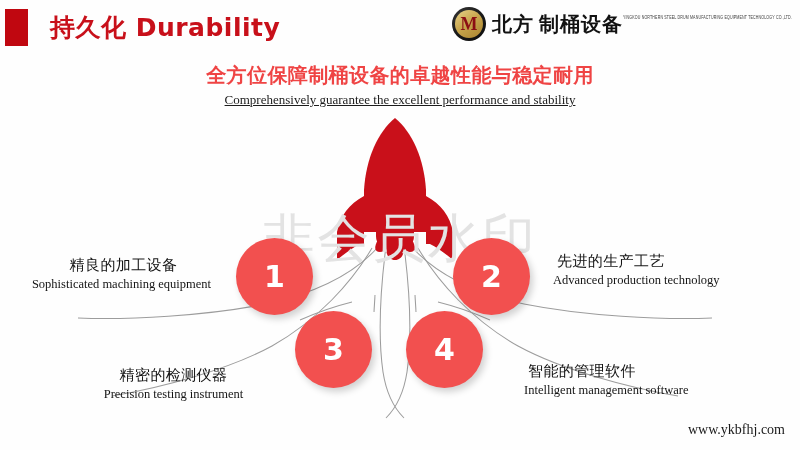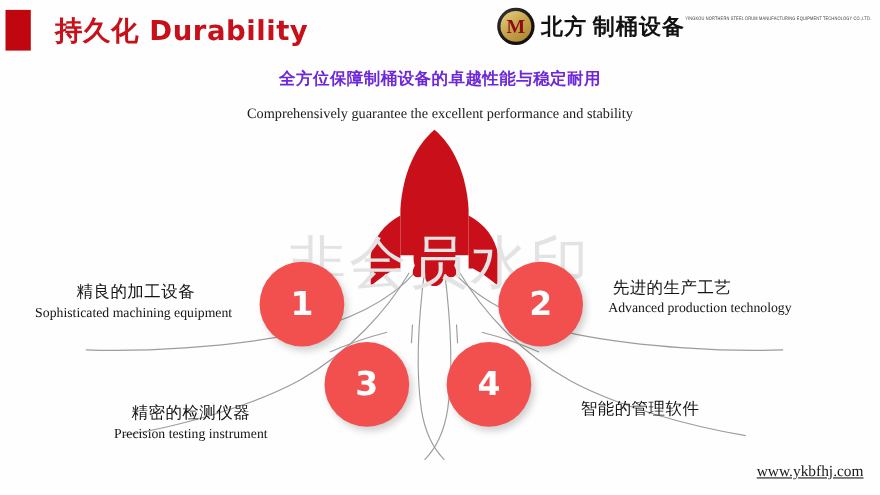--- a/index.html
+++ b/index.html
@@ -110,31 +110,32 @@
   
   .subtitle {
     position: absolute;
     left: 0;
     right: 0;
     top: 62px;
     text-align: center;
     pointer-events: none;
   }
   .subtitle-cn {
-    font-size: 15px;
-    font-weight: bold;
-    color: #6d28d9;
+    font-size: 20px;
+    font-weight: bold;
+    color: #ef4444;
     letter-spacing: 0.4px;
     font-family: "DejaVu Sans", "Liberation Sans", sans-serif;
   }
   .subtitle-en {
-    margin-top: 14px;
+    margin-top: 3px;
     font-size: 13px;
     color: #1c1c1c;
     font-family: "Liberation Serif", "DejaVu Serif", serif;
+    text-decoration: underline;
   }
 
   
   .stage {
     position: absolute;
     left: 0;
     top: 0;
     width: 800px;
     height: 450px;
   }
@@ -199,21 +200,20 @@
   .lbl-4 { left: 524px; top: 362px; text-align: left; }
   .lbl-4 .cn { padding-left: 4px; }
 
   
   .footer-url {
     position: absolute;
     right: 15px;
     bottom: 12px;
     font-size: 14px;
     color: #1a1a1a;
-    text-decoration: underline;
     font-family: "Liberation Serif", "DejaVu Serif", serif;
     text-align: center;
   }
 </style>
 </head>
 <body>
 
 <div class="slide">
 
   <div class="header-bar"></div>
@@ -309,17 +309,18 @@
   <div class="label lbl-1">
     <div class="cn">精良的加工设备</div>
     <div class="en">Sophisticated machining equipment</div>
   </div>
   <div class="label lbl-3">
     <div class="cn">精密的检测仪器</div>
     <div class="en">Precision testing instrument</div>
   </div>
   <div class="label lbl-4">
     <div class="cn">智能的管理软件</div>
+    <div class="en">Intelligent management software</div>
   </div>
 
   <div class="footer-url">www.ykbfhj.com</div>
 
 </div>
 
 </body></html>

